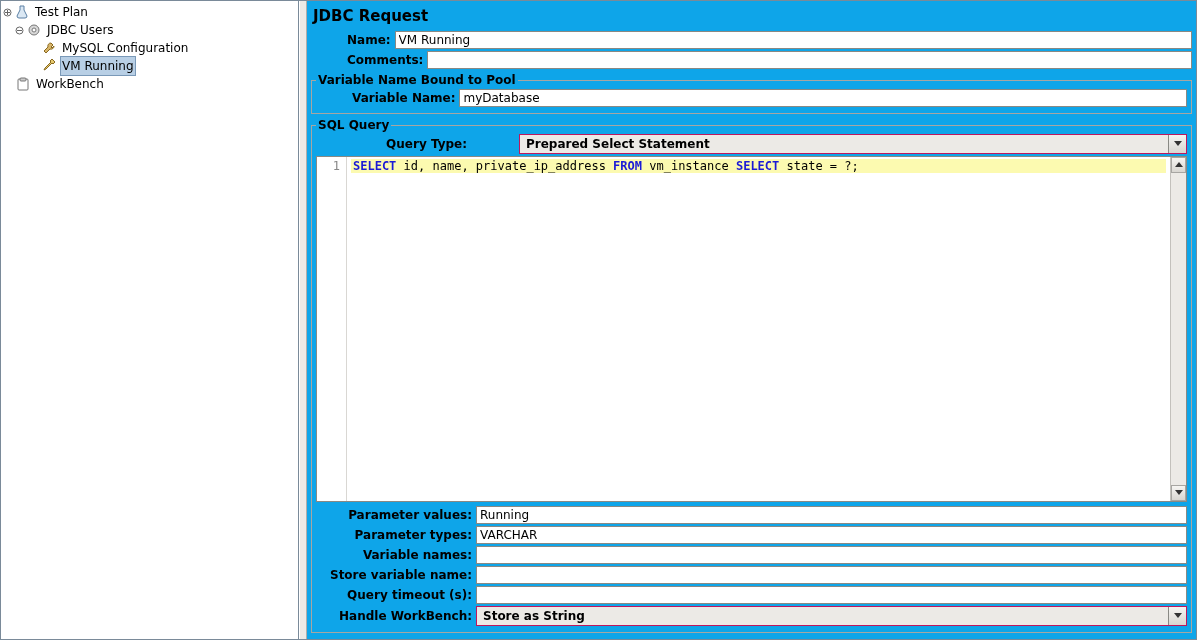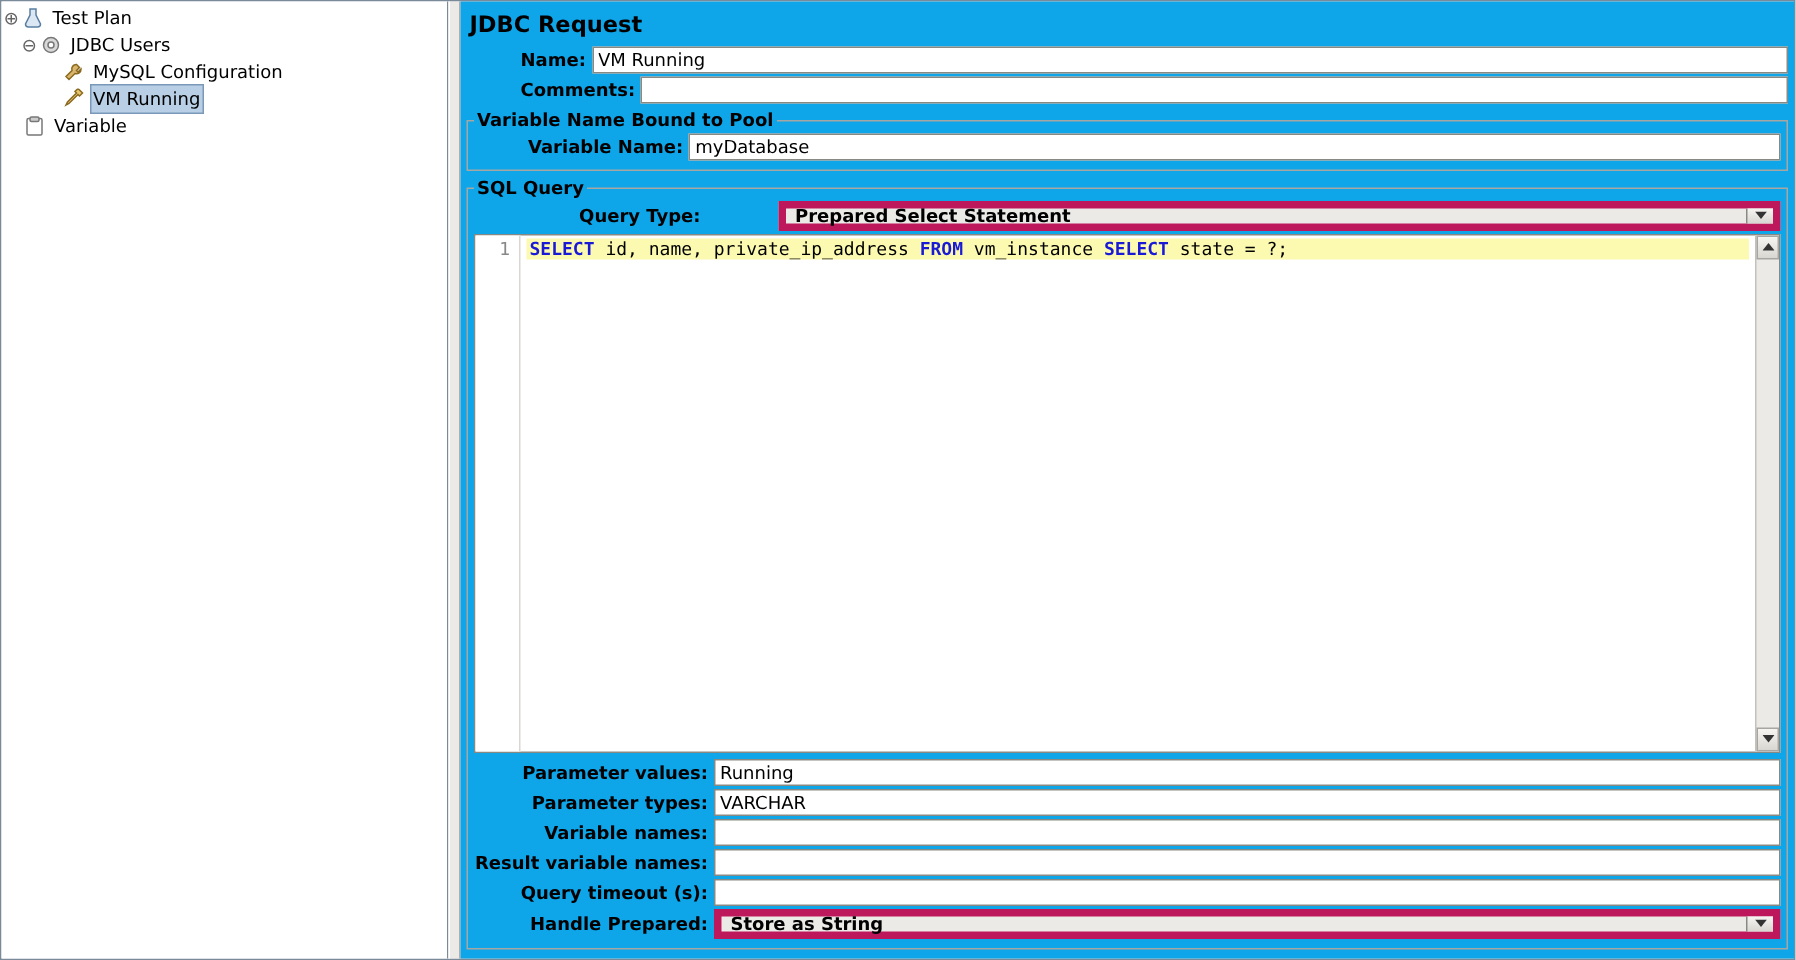--- a/index.html
+++ b/index.html
@@ -107,21 +107,21 @@
   .sql-group { flex: 1; display:flex; flex-direction:column; min-height:0; }
   .sql-group .inner { flex:1; display:flex; flex-direction:column; min-height:0; }
   .qt-row {
     display:flex; align-items:center; margin-bottom:2px;gap:48px;
   }
   .qt-row .field-label { width: 155px; text-align:right; }
   .combo {
     flex:1; display:flex; align-items:center;
     height: 20px;
     background: #eceae6;
-    border: 5px solid #be185d;
+    border: 1px solid #be185d;
   }
   .combo-text {
     flex:1; padding: 0 6px; font-weight: bold; font-size:12px;
   }
   .combo-btn {
     width: 18px; height: 100%;
     border-left: 1px solid #898984;
     background: linear-gradient(#f6f5f2,#d8d6d1);
     display:flex; align-items:center; justify-content:center;
   }
@@ -232,21 +232,21 @@
     </div>
 
     <div class="tree-row">
       <span class="tree-indent" style="width:14px"></span>
       <span class="tree-icon">
         <svg width="14" height="14">
             <rect x="2" y="2" width="10" height="11" rx="1" fill="#fff" stroke="#777"></rect>
             <rect x="4" y="1" width="6" height="3" rx="1" fill="#ccc" stroke="#777"></rect>
           </svg>
       </span>
-      <span class="tree-label">Variable</span>
+      <span class="tree-label">WorkBench</span>
     </div>
   </div>
 
   <div class="splitter"></div>
 
   <div class="main">
     <div class="title">JDBC Request</div>
 
     <div class="field-row">
       <span class="field-label">Name:</span>
@@ -305,29 +305,29 @@
           </div>
           <div class="bf-row">
             <span class="field-label">Parameter types:</span>
             <input class="text-input" value="VARCHAR" style="">
           </div>
           <div class="bf-row">
             <span class="field-label">Variable names:</span>
             <input class="text-input" value="" style="">
           </div>
           <div class="bf-row">
-            <span class="field-label">Result variable names:</span>
+            <span class="field-label">Store variable name:</span>
             <input class="text-input" value="" style="">
           </div>
           <div class="bf-row">
             <span class="field-label">Query timeout (s):</span>
             <input class="text-input" value="" style="">
           </div>
           <div class="bf-row">
-            <span class="field-label">Handle Prepared:</span>
+            <span class="field-label">Handle WorkBench:</span>
             <div class="combo">
               <span class="combo-text">Store as String</span>
               <span class="combo-btn">
                 <svg width="8" height="6">
                     <polygon points="0,0 8,0 4,5" fill="#333"></polygon>
                   </svg>
               </span>
             </div>
           </div>
         </div>

